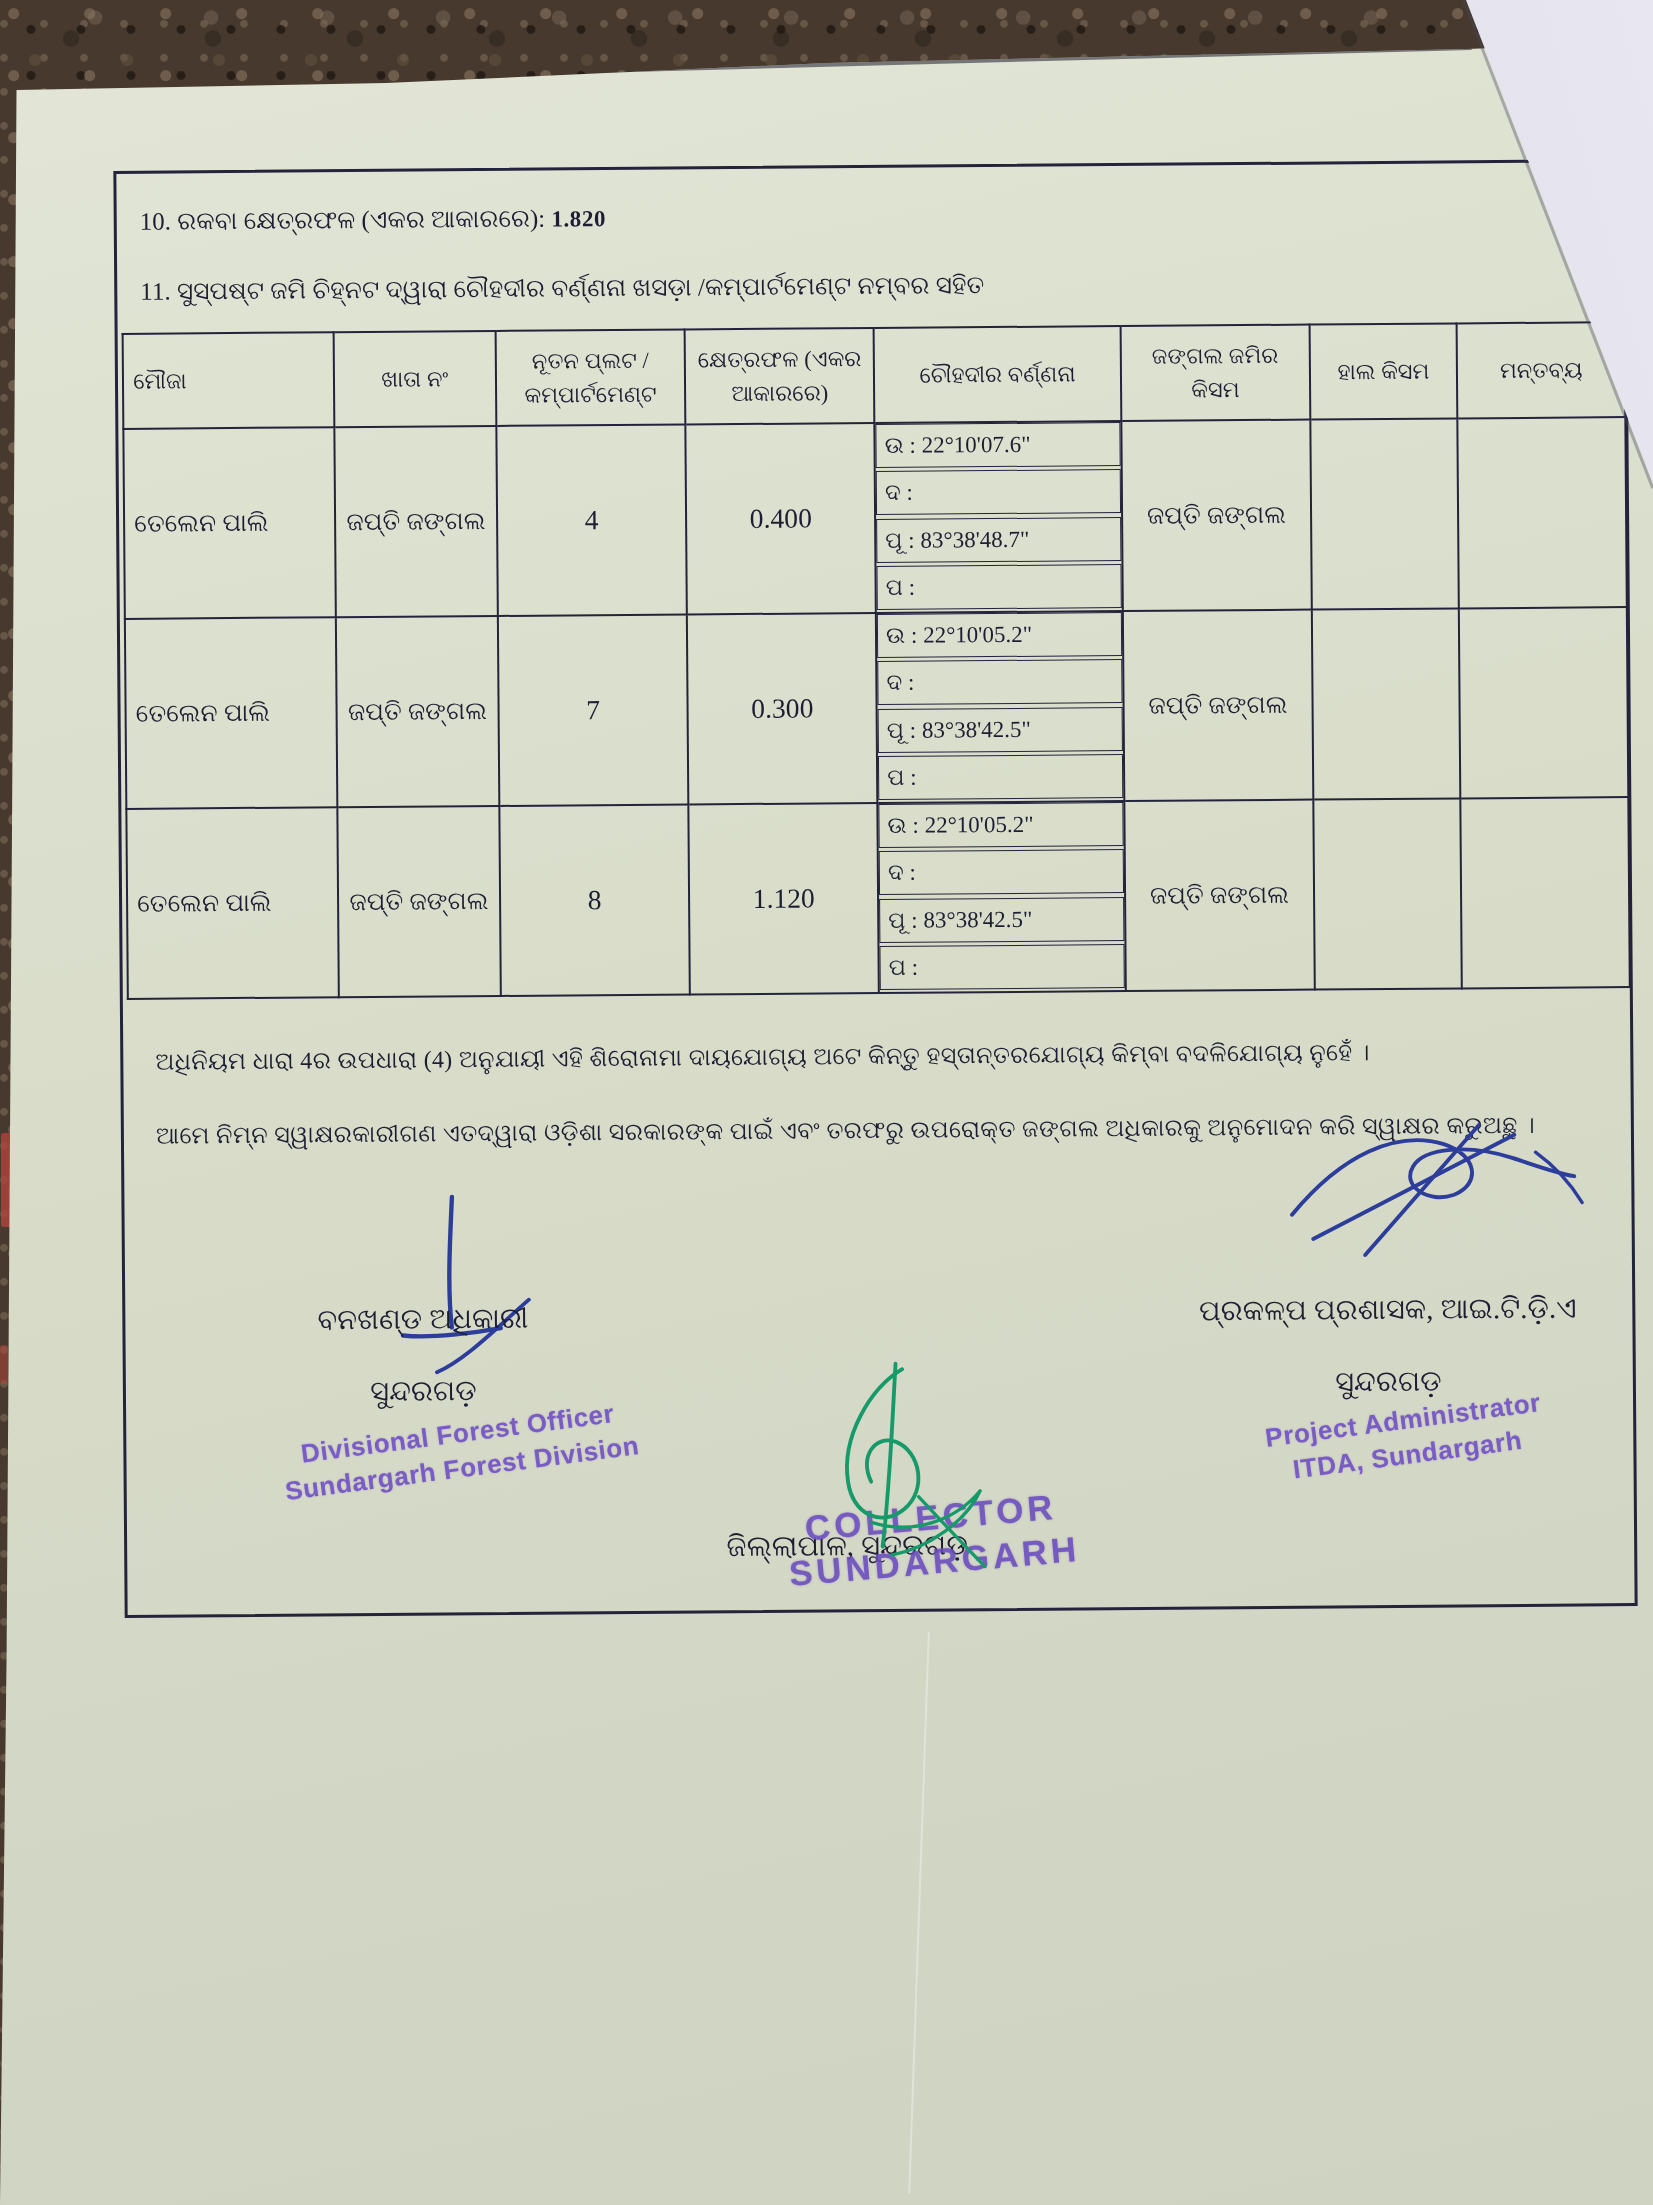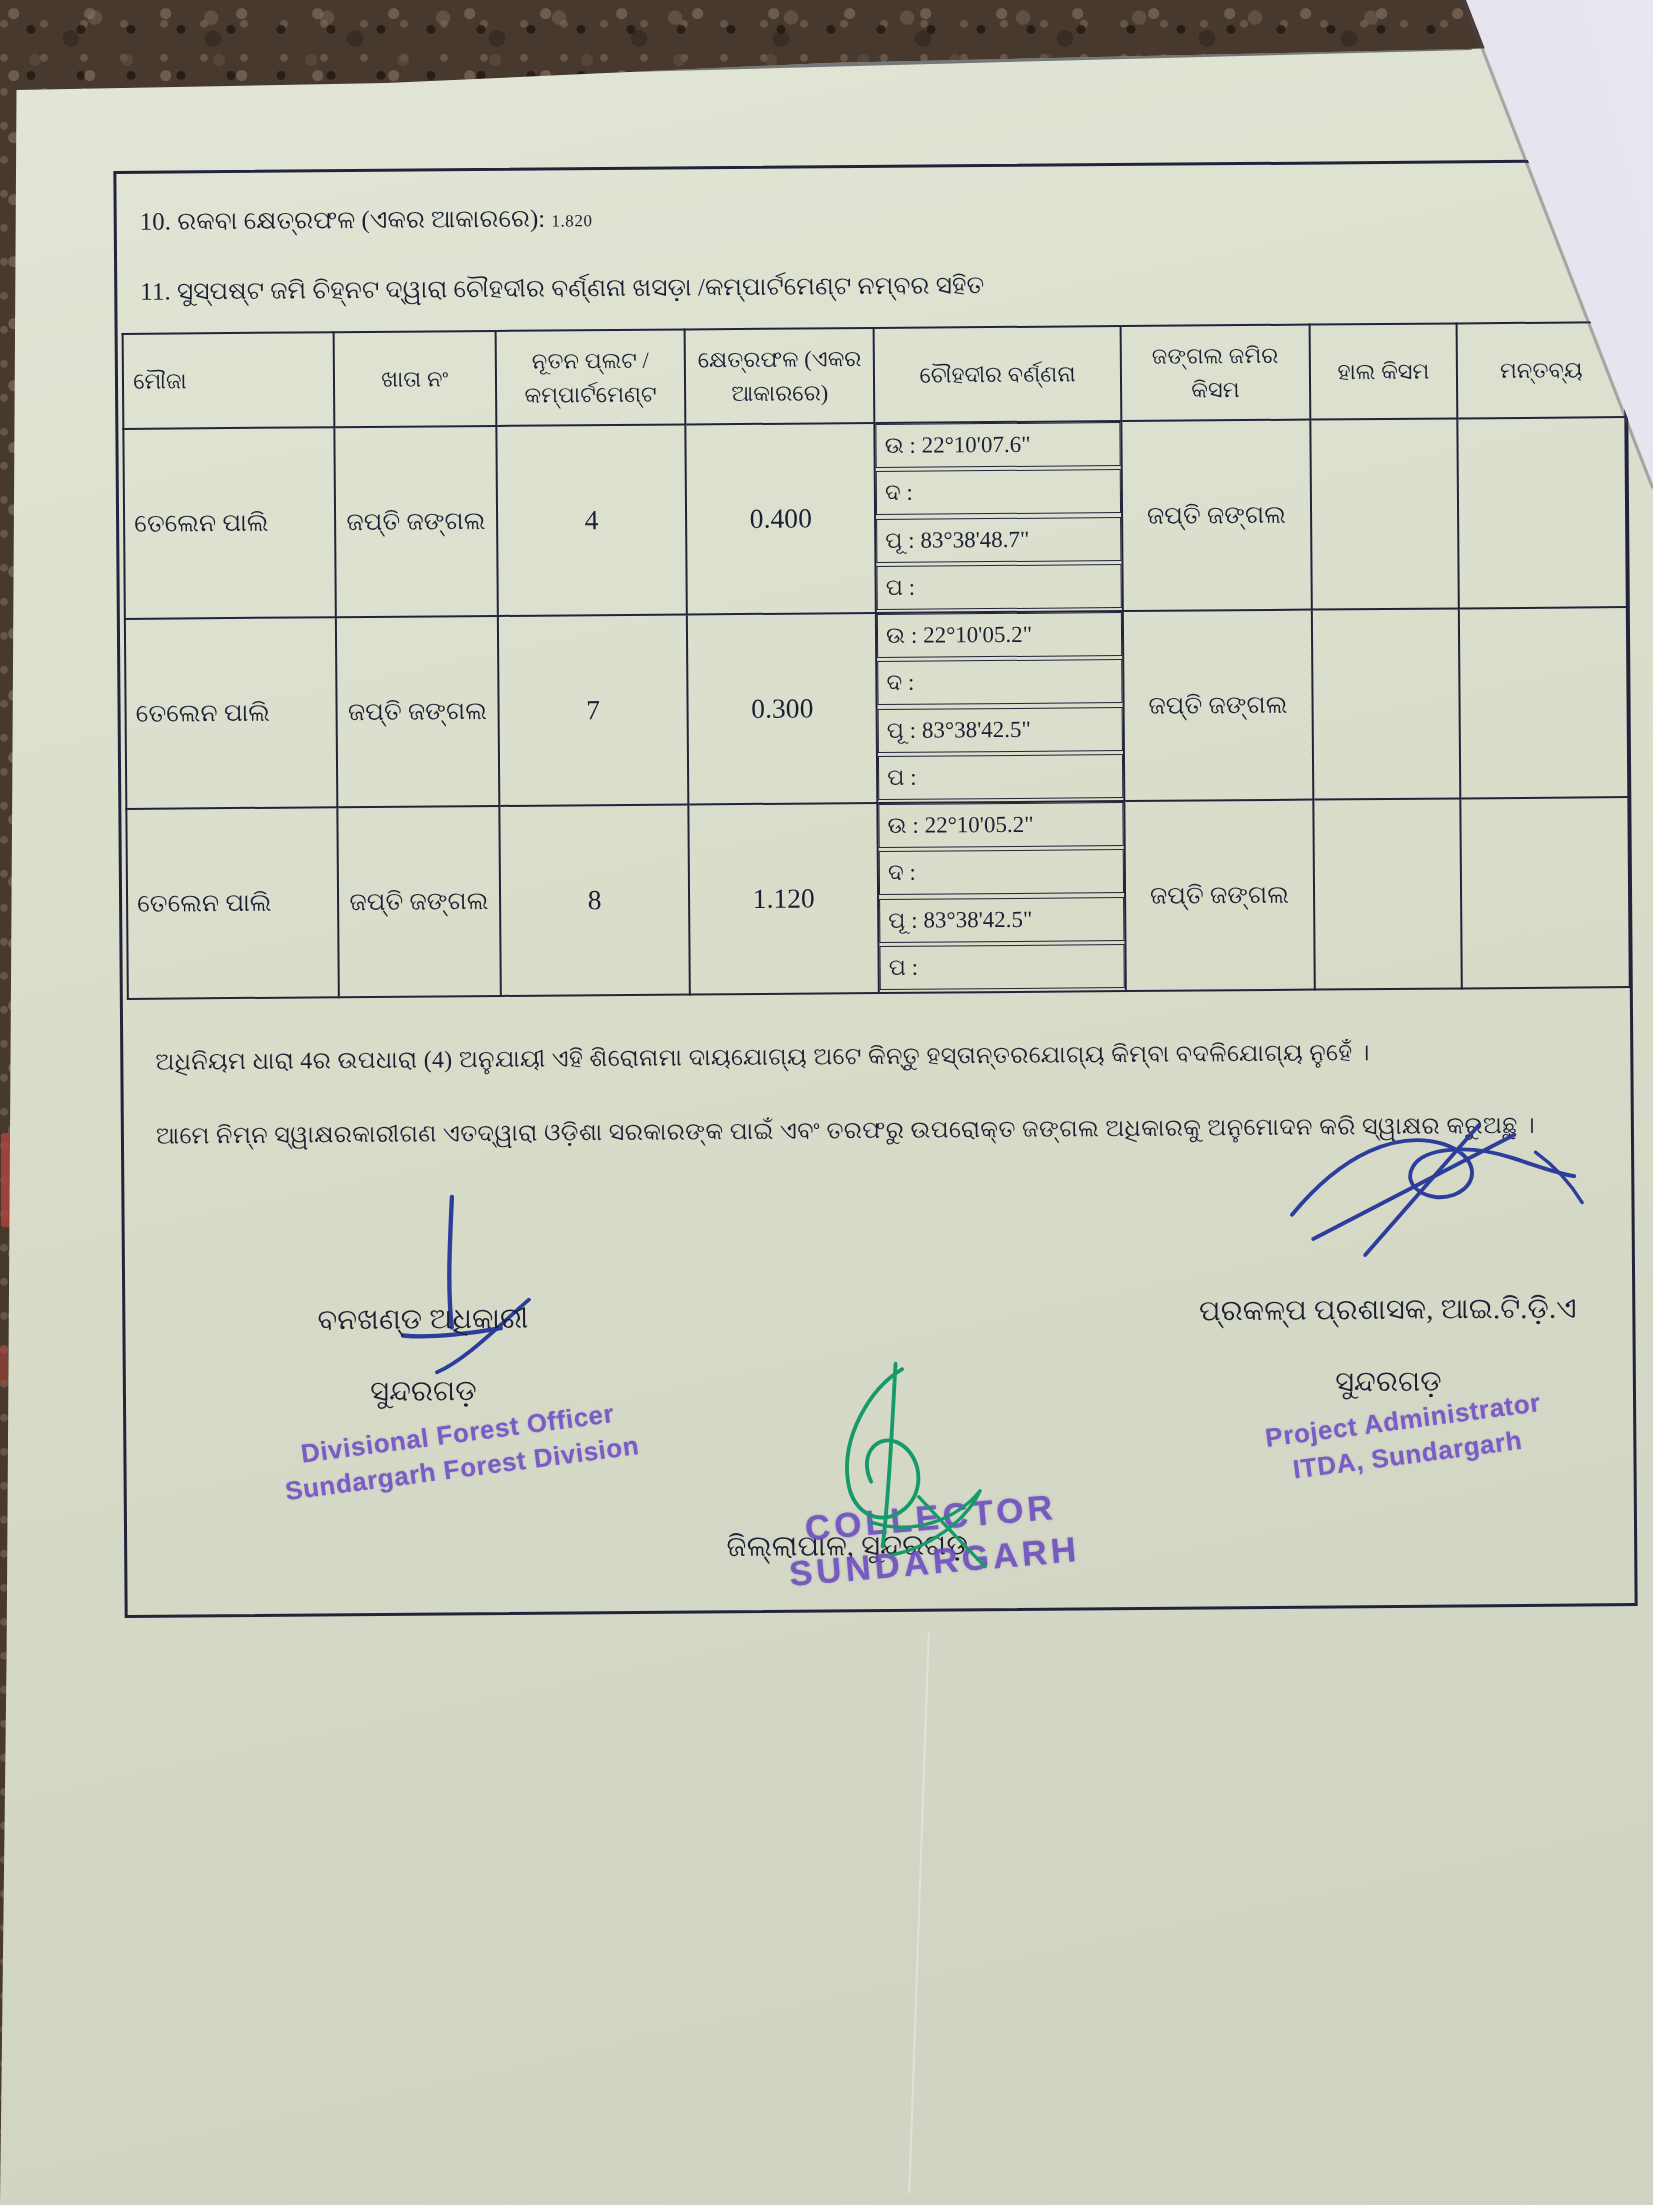--- a/index.html
+++ b/index.html
@@ -54,21 +54,21 @@
   }
 
   .frame{
     position:absolute; left:119px; top:165px; width:1513px; height:1447px;
     border:3.9px solid var(--border); z-index:3;
     transform:rotate(-0.45deg);
   }
   .itemline{position:absolute; left:23px; font-size:25px; white-space:nowrap;}
   #line10{top:34px;}
   #line11{top:104px;}
-  .num-bold{font-weight:normal; font-size:17px; letter-spacing:0.6px;}
+  .num-bold{font-weight:bold; font-size:23px; letter-spacing:0.6px;}
 
   table.doc-table{
     position:absolute; left:4.4px; top:159px; width:1504px;
     border-collapse:collapse; table-layout:fixed;
   }
   .doc-table th, .doc-table td{border:2.2px solid var(--border);}
   .doc-table thead th{
     height:95px; font-weight:normal; font-size:22.6px; padding:3.3px 7.7px;
     text-align:center; vertical-align:middle; line-height:1.5;
   }

